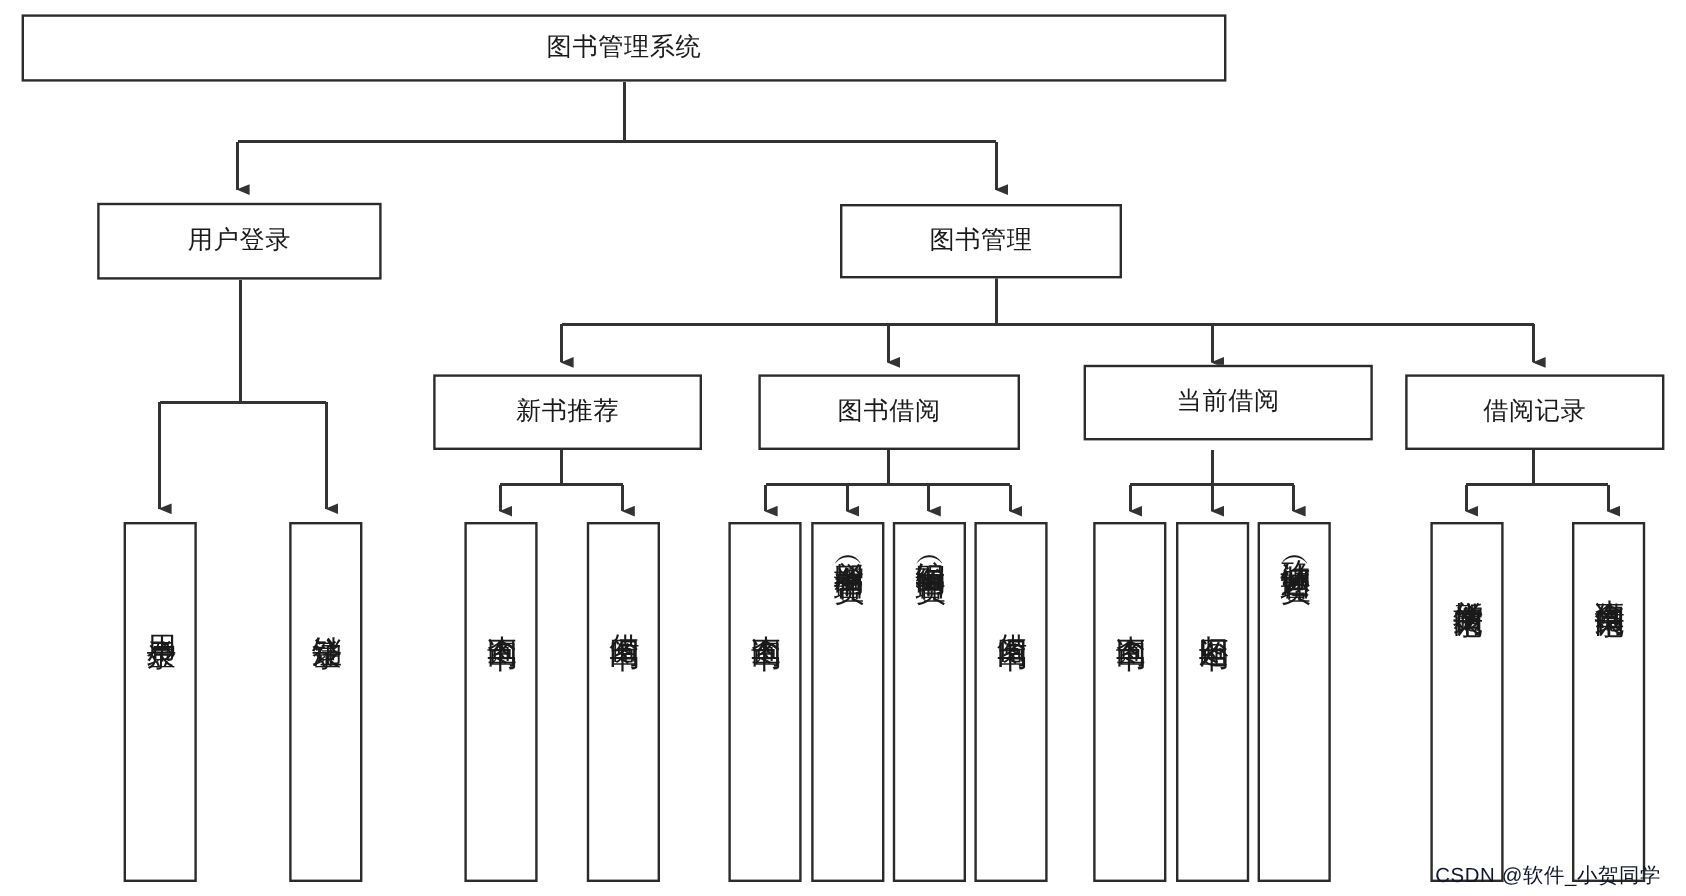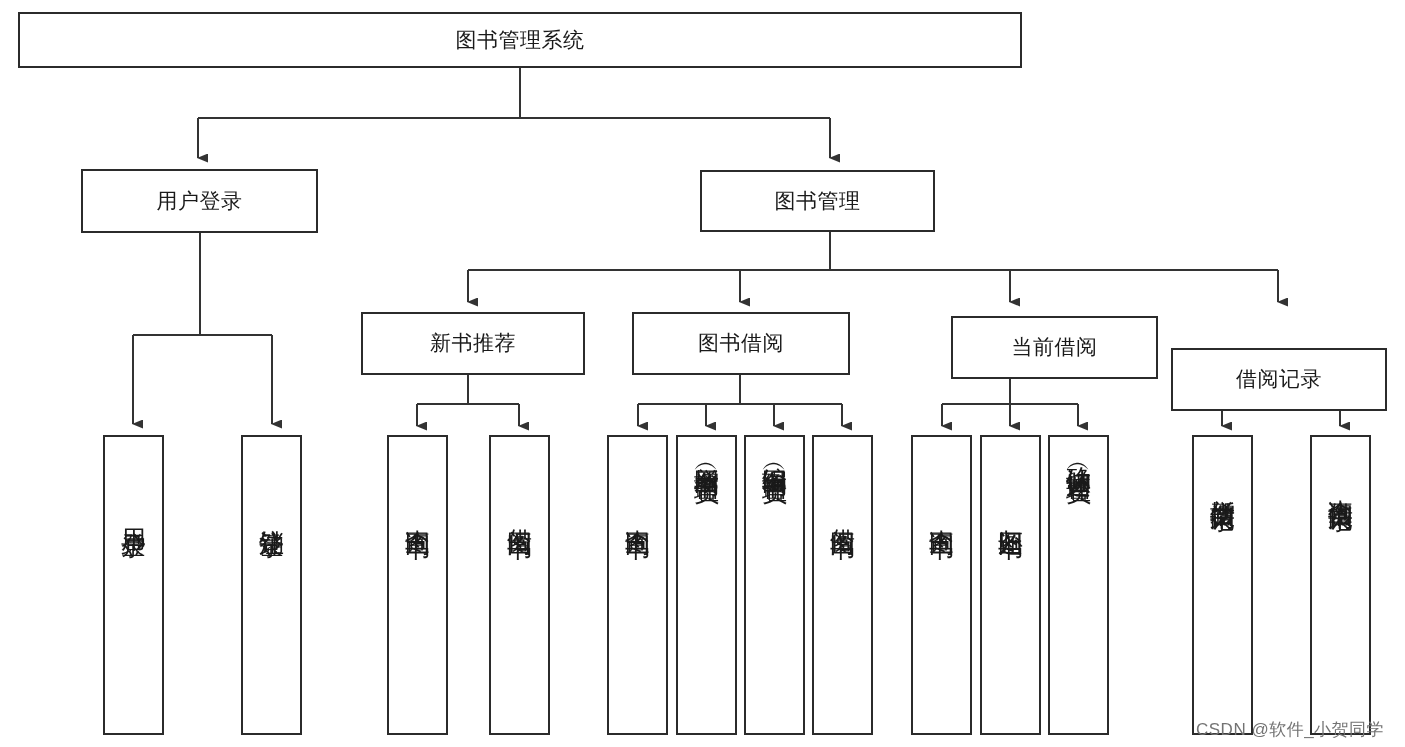--- a/index.html
+++ b/index.html
@@ -52,21 +52,21 @@
   .node-vertical .node-label {
     writing-mode: vertical-rl;
     text-orientation: upright;
     font-size: 25px;
     letter-spacing: 2px;
     line-height: 1;
     margin: 0 auto;
   }
   .watermark {
     position: absolute;
-    color: #737373;
+    color: #0f172a;
     font-size: 17px;
     white-space: nowrap;
     letter-spacing: 0.5px;
     user-select: none;
   }
 </style>
 </head>
 <body>
 
 <div id="diagram-root">
@@ -131,24 +131,24 @@
   <div class="node-box node-horizontal" style="left:700px; top:170px; width:235px; height:62px;">
     <span class="node-label">图书管理</span>
   </div>
 
   <div class="node-box node-horizontal" style="left:361px; top:312px; width:224px; height:63px;">
     <span class="node-label">新书推荐</span>
   </div>
   <div class="node-box node-horizontal" style="left:632px; top:312px; width:218px; height:63px;">
     <span class="node-label">图书借阅</span>
   </div>
-  <div class="node-box node-horizontal" style="left:903px; top:316px; width:207px; height:63px;margin-left:48px;">
+  <div class="node-box node-horizontal" style="left:903px; top:304px; width:241px; height:63px;">
     <span class="node-label">当前借阅</span>
   </div>
-  <div class="node-box node-horizontal" style="left:1171px; top:312px; width:216px; height:63px;margin-top:36px;">
+  <div class="node-box node-horizontal" style="left:1171px; top:312px; width:216px; height:63px;">
     <span class="node-label">借阅记录</span>
   </div>
 
   <div class="node-box node-vertical" style="left:103px; top:435px; width:61px; height:300px; padding-top:72px;">
     <span class="node-label">用户登录</span>
   </div>
   <div class="node-box node-vertical" style="left:241px; top:435px; width:61px; height:300px; padding-top:72px;">
     <span class="node-label">注销登录</span>
   </div>
 

